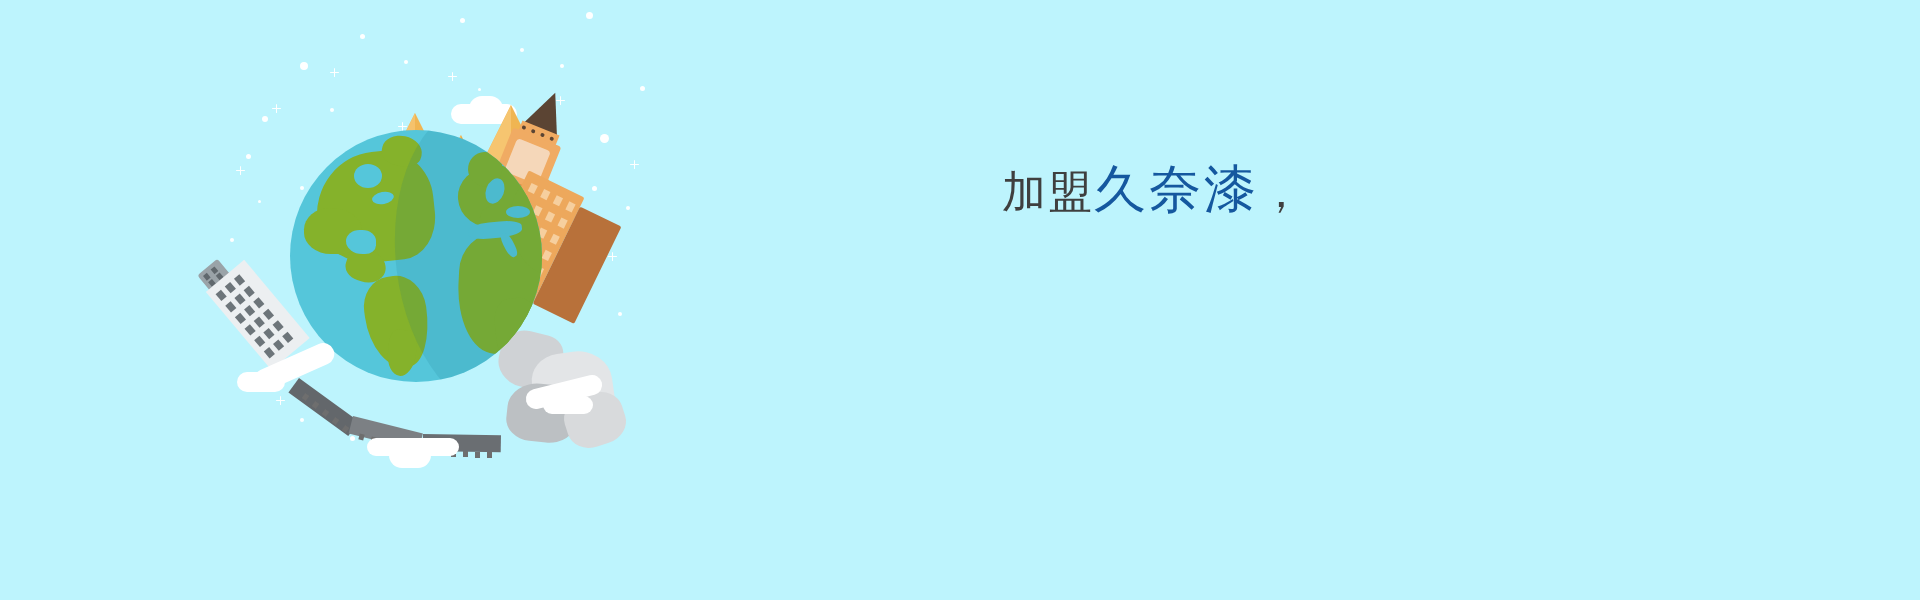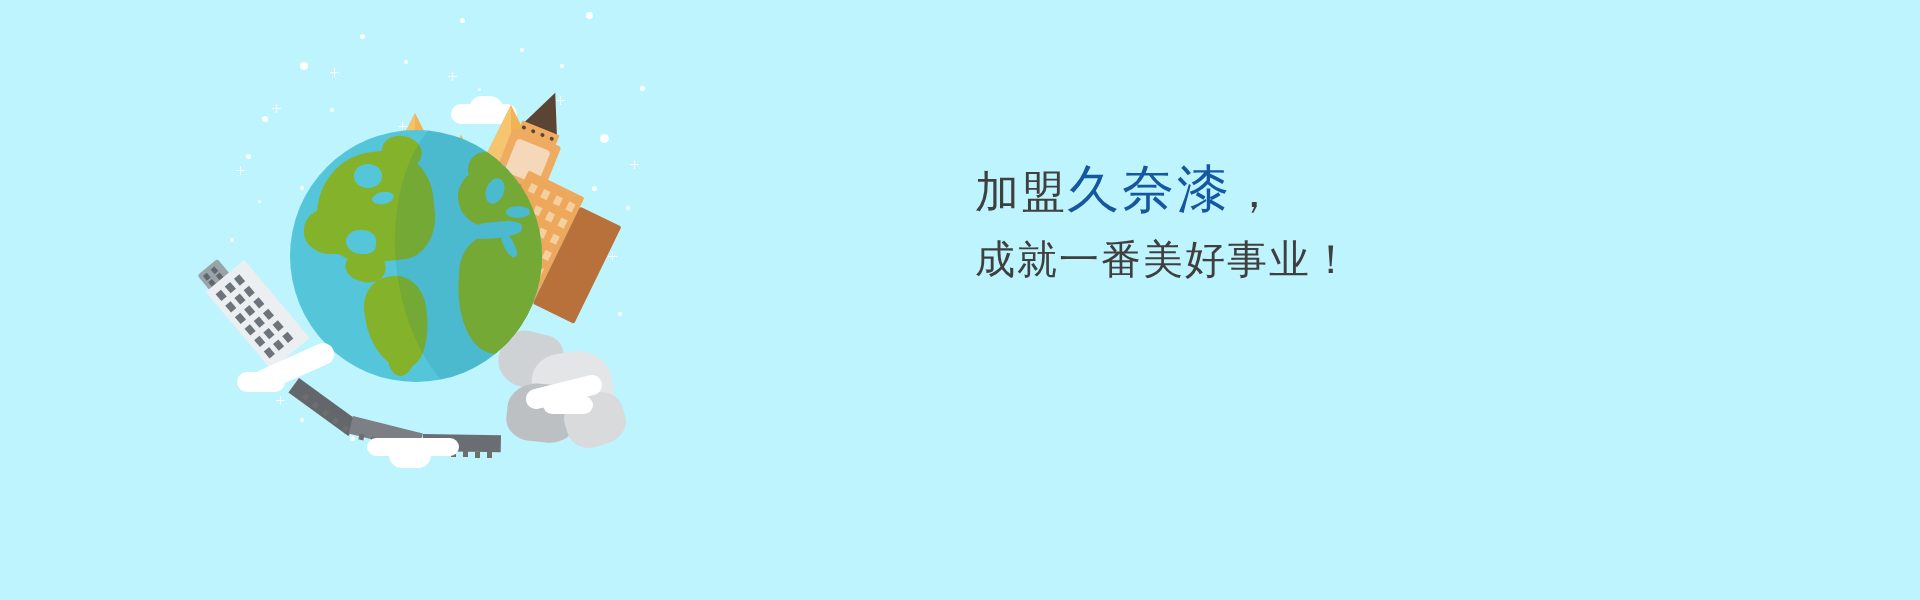--- a/index.html
+++ b/index.html
@@ -160,21 +160,21 @@
   
   .cloud{position:absolute;background:#ffffff;border-radius:40px;z-index:3;}
   .cloud.b{z-index:8;}
 
   
   .headline{
     position:absolute;left:975px;top:150px;width:700px;
     line-height:1.52;
     font-family:"Liberation Sans","DejaVu Sans",sans-serif;
   }
-  .line{white-space:nowrap;}
+  .line{white-space:nowrap;margin-left:27px;}
   .line1{font-size:44px;}
   .line2{font-size:40px;color:#3f3f3f;letter-spacing:2px;}
   .t-dark{color:#3f3f3f;letter-spacing:2px;}
   .brand{color:#15589f;font-size:52px;letter-spacing:3px;}
   .comma{color:#3f3f3f;font-size:44px;}
 </style>
 </head>
 <body>
 
 <div class="banner">
@@ -374,16 +374,15 @@
     <div class="cloud b" style="left:142px;top:378px;width:92px;height:18px;"></div>
     <div class="cloud b" style="left:164px;top:382px;width:42px;height:26px;"></div>
     <div class="cloud b" style="left:300px;top:322px;width:78px;height:20px;transform:rotate(-14deg);"></div>
     <div class="cloud b" style="left:318px;top:336px;width:50px;height:18px;"></div>
   </div>
 
   <div class="headline">
     <div class="line line1">
       <span class="t-dark">加盟</span><span class="brand">久奈漆</span><span class="comma">，</span>
     </div>
-    <div class="line line2">成就一番美好事业！</div>
   </div>
 
 </div>
 
 </body></html>

